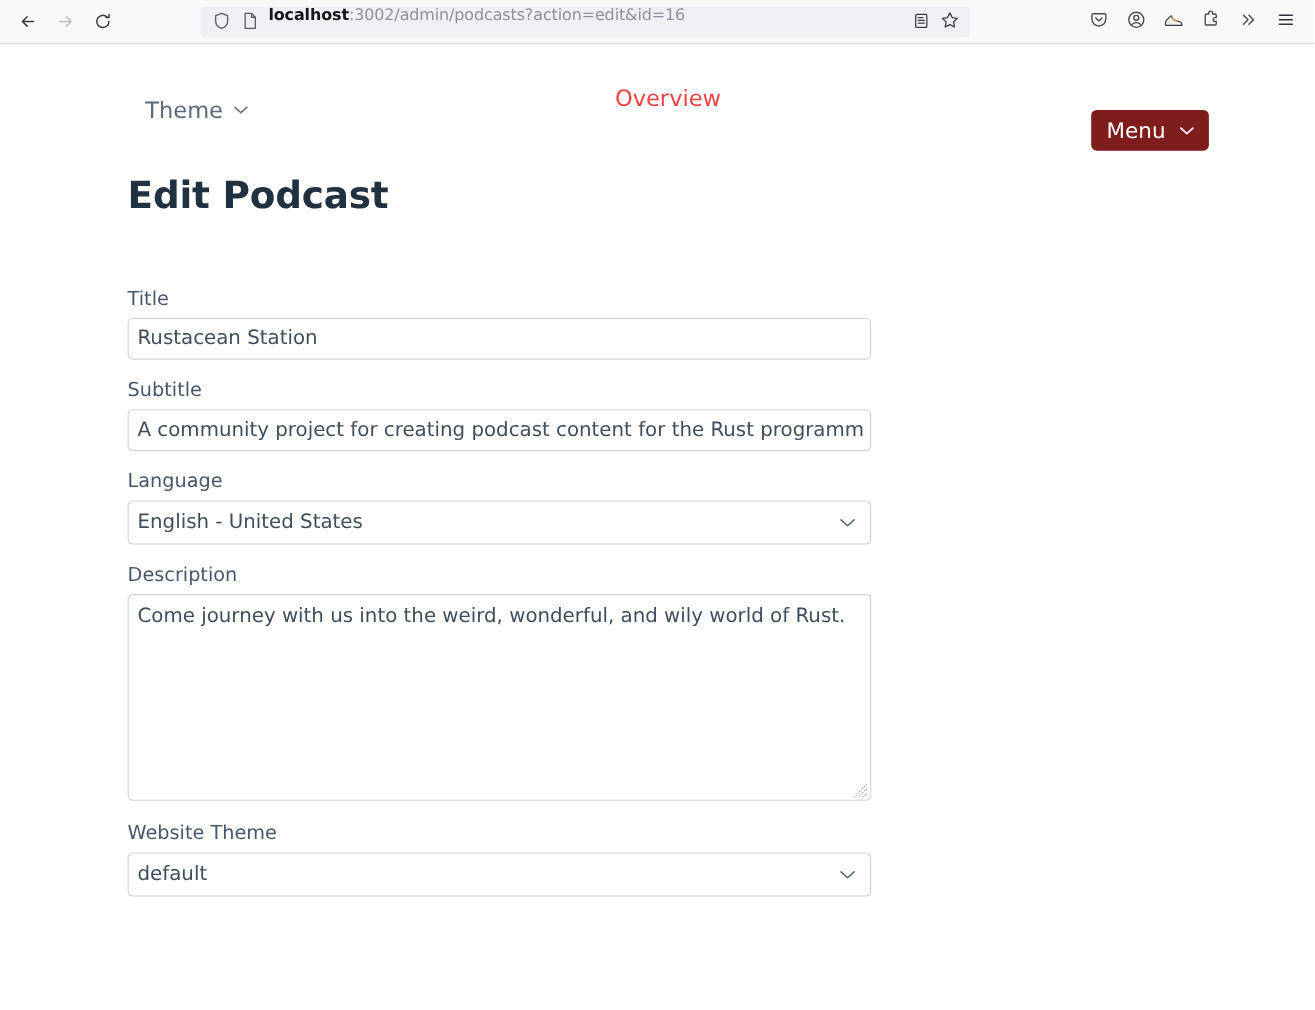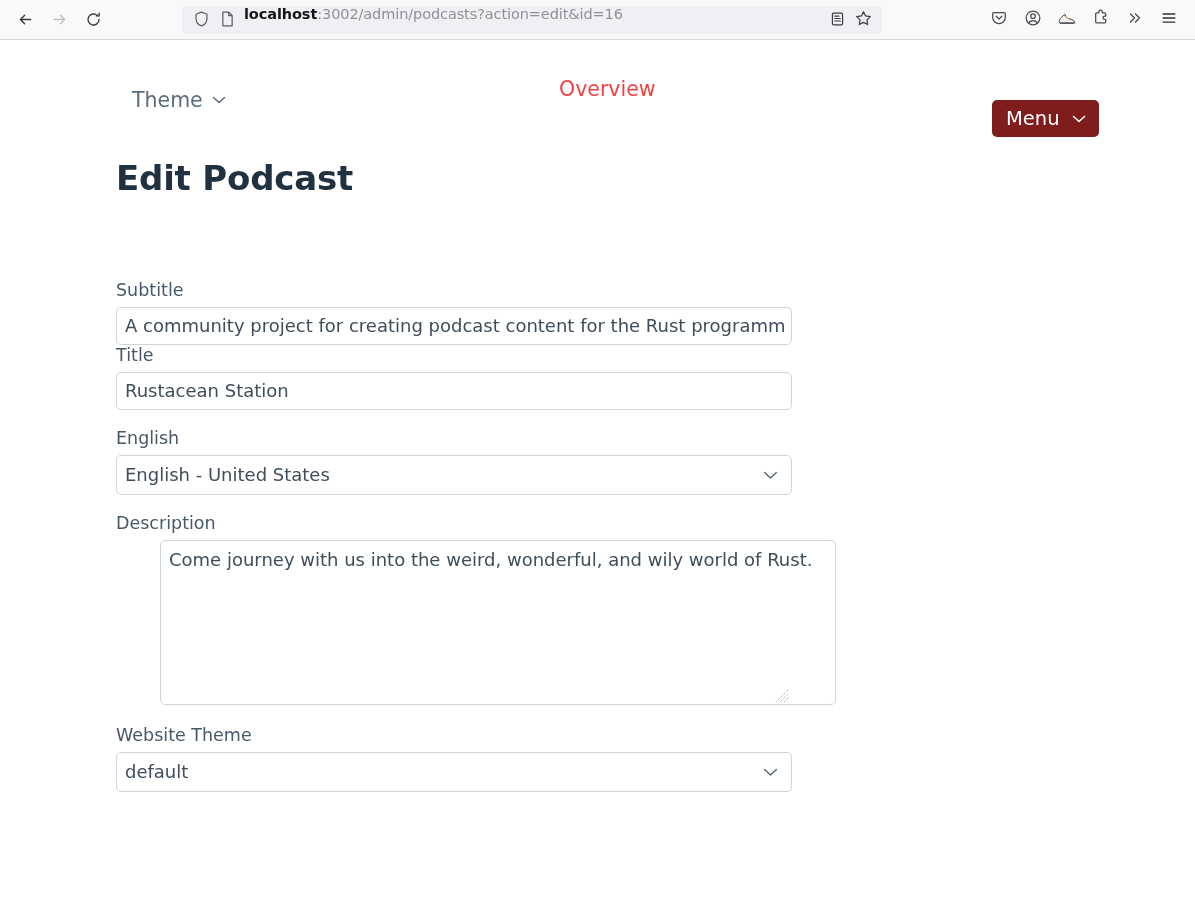--- a/index.html
+++ b/index.html
@@ -179,26 +179,25 @@
   .select-wrap { position: relative; width: 676px; }
   .select-caret {
     position: absolute;
     right: 14px;
     top: 50%;
     transform: translateY(-50%);
     pointer-events: none;
     display: flex;
   }
   .textarea-input {
-    height: 165px;
+    height: 188px;
     padding: 7px 8px;
     line-height: 1.35;
     resize: none;
     position: relative;
-    margin-left: 44px;
   }
   .textarea-wrap { position: relative; width: 676px; }
   .resize-grip {
     position: absolute;
     right: 3px;
     bottom: 3px;
     width: 14px;
     height: 14px;
     pointer-events: none;
   }
@@ -339,32 +338,32 @@
           <path d="M1.5 2.5L7 7.5l5.5-5"></path>
         </svg>
       </span>
     </div>
   </div>
 
   <h1 id="page-title">Edit Podcast</h1>
 
   <div id="form">
 
+    <div class="field sp-title">
+      <label class="field-label">Title</label>
+      <div class="text-input">Rustacean Station</div>
+    </div>
+
     <div class="field sp-sub">
       <label class="field-label">Subtitle</label>
       <div class="text-input">A community project for creating podcast content for the Rust programm</div>
     </div>
 
-    <div class="field sp-title">
-      <label class="field-label">Title</label>
-      <div class="text-input">Rustacean Station</div>
-    </div>
-
     <div class="field sp-lang">
-      <label class="field-label">English</label>
+      <label class="field-label">Language</label>
       <div class="select-wrap">
         <div class="select-input">English - United States</div>
         <span class="select-caret">
           <svg width="15" height="10" viewBox="0 0 15 10" fill="none" stroke="#55636f" stroke-width="1.4" stroke-linecap="round" stroke-linejoin="round">
             <path d="M1.6 2.6L7.5 8l5.9-5.4"></path>
           </svg>
         </span>
       </div>
     </div>
 

